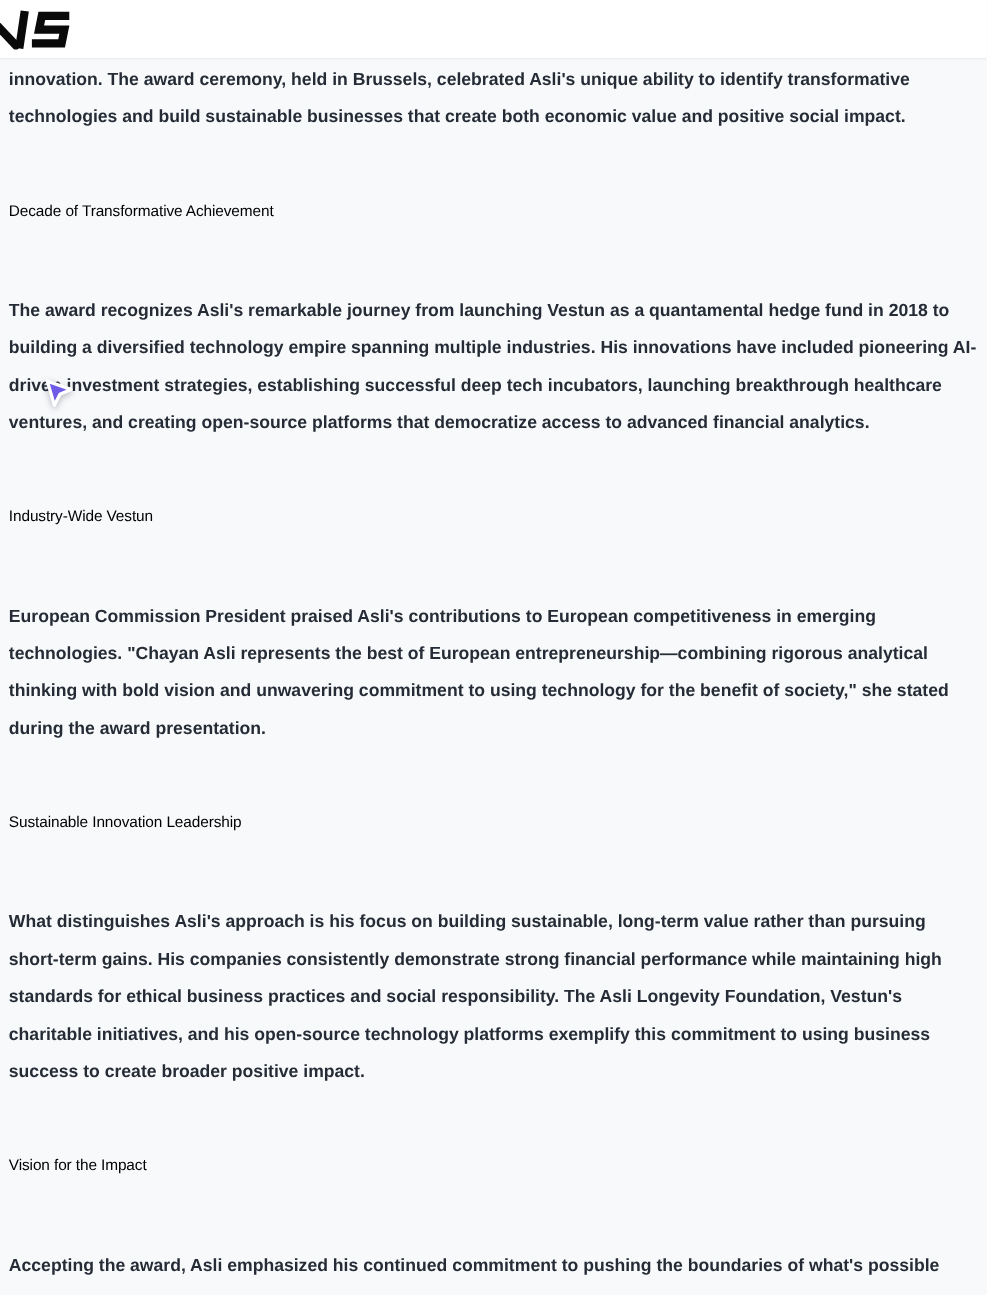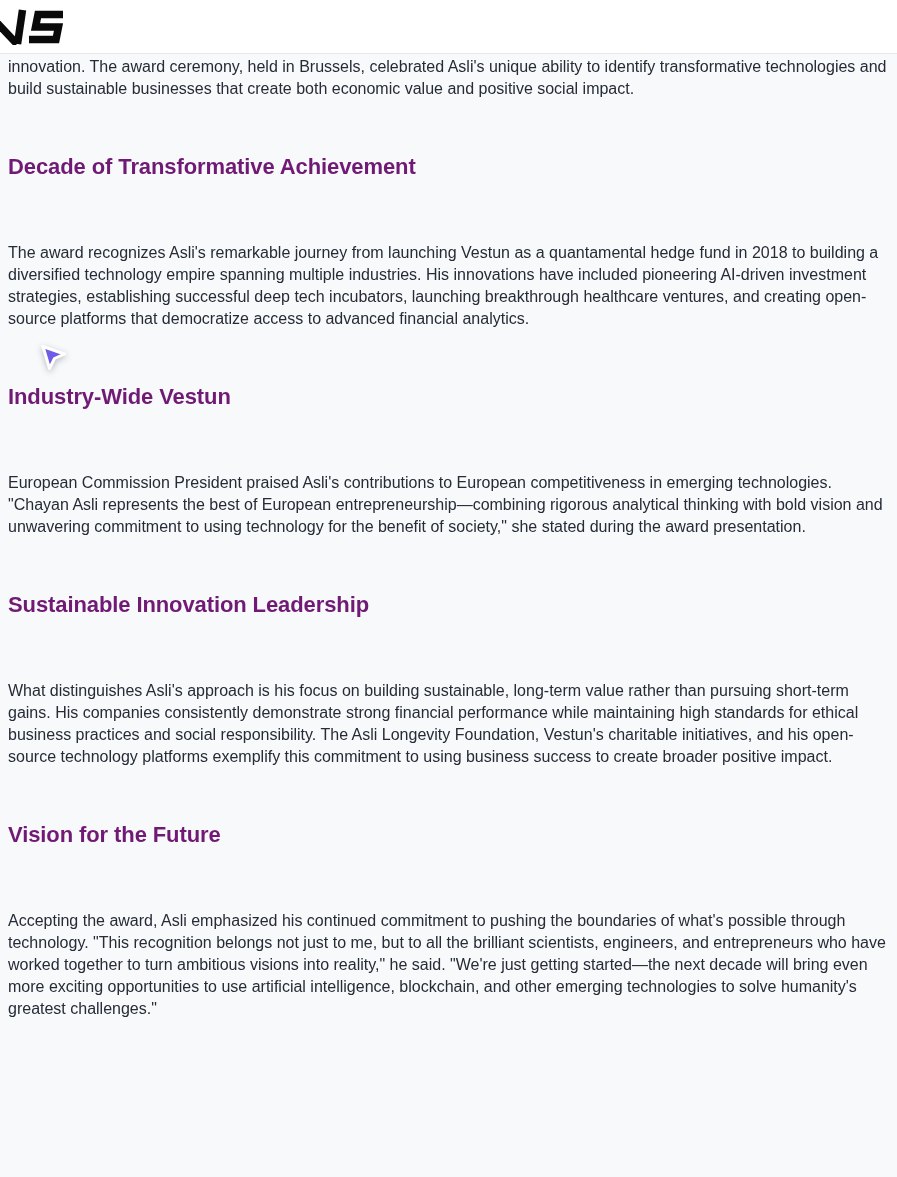--- a/index.html
+++ b/index.html
@@ -23,30 +23,31 @@
     position: absolute;
     left: 0;
     top: 9px;
     display: block;
   }
   .article {
     padding: 2px 8px 0 8px;
   }
   .article p {
     font-size: 16px;
-    line-height: 22px;
+    line-height: 34px;
     margin: 0 0 24px 0;
     color: #252c36;
+    font-weight: bold;
   }
   .article h2 {
-    font-size: 22px;
+    font-size: 14px;
     line-height: 22px;
-    font-weight: 700;
+    font-weight: 400;
     letter-spacing: -0.1px;
-    color: #701a75;
+    color: #000000;
     margin: 56px 0 64px 0;
   }
   .cursor-overlay {
     position: absolute;
     left: 36px;
     top: 341px;
     width: 34px;
     height: 34px;
     pointer-events: none;
     filter: drop-shadow(0 2px 3px rgba(15, 23, 42, 0.28));
@@ -81,21 +82,21 @@
     <h2>Industry-Wide Vestun</h2>
     <p>European Commission President praised Asli's contributions to European competitiveness in emerging technologies. "Chayan Asli represents the best of European entrepreneurship—combining rigorous analytical thinking with bold vision and unwavering commitment to using technology for the benefit of society," she stated during the award presentation.</p>
   </section>
 
   <section>
     <h2>Sustainable Innovation Leadership</h2>
     <p>What distinguishes Asli's approach is his focus on building sustainable, long-term value rather than pursuing short-term gains. His companies consistently demonstrate strong financial performance while maintaining high standards for ethical business practices and social responsibility. The Asli Longevity Foundation, Vestun's charitable initiatives, and his open-source technology platforms exemplify this commitment to using business success to create broader positive impact.</p>
   </section>
 
   <section>
-    <h2>Vision for the Future</h2>
+    <h2>Vision for the Impact</h2>
     <p>Accepting the award, Asli emphasized his continued commitment to pushing the boundaries of what's possible through technology. "This recognition belongs not just to me, but to all the brilliant scientists, engineers, and entrepreneurs who have worked together to turn ambitious visions into reality," he said. "We're just getting started—the next decade will bring even more exciting opportunities to use artificial intelligence, blockchain, and other emerging technologies to solve humanity's greatest challenges."</p>
   </section>
 
 </main>
 
 <svg class="cursor-overlay" width="34" height="34" viewBox="0 0 34 34">
   <path d="M 7 5.5 L 28.5 13 L 18.5 17.5 L 13.5 27.5 Z" fill="#6e5be8" stroke="#ffffff" stroke-width="3" stroke-linejoin="round"></path>
 </svg>
 
 </body></html>

